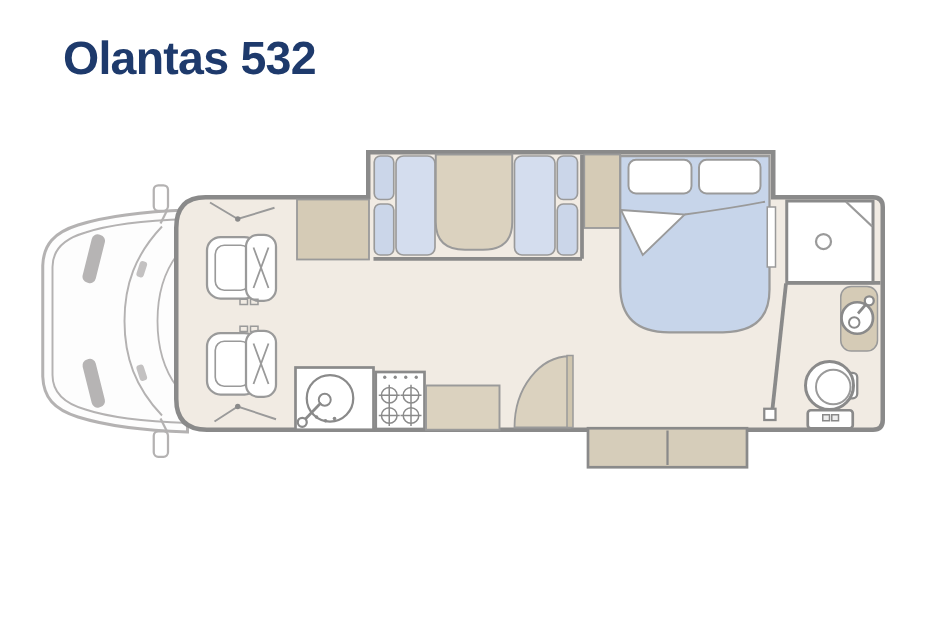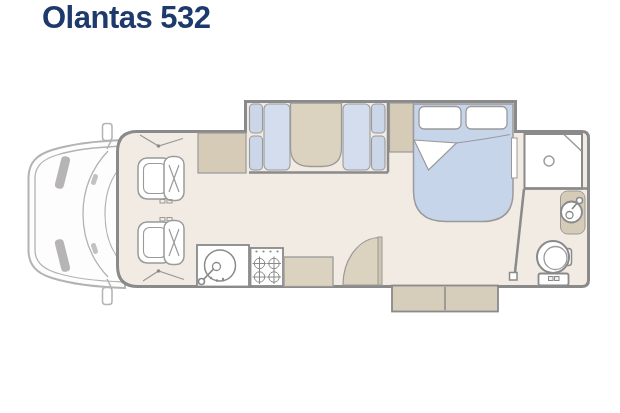--- a/index.html
+++ b/index.html
@@ -1,18 +1,18 @@
 <!DOCTYPE html>
 <html style="--title: #1e3a6c; --floor: #f1ebe3; --wall: #8a8a8a; --outline: #9a9a9a; --cushion: #cbd6e9; --seat: #d4ddee; --bed: #c7d5ea; --table: #dbd2bf; --cabinet: #d5cbb6; --step: #d6cdba; --doorleaf: #cfc5ae; --cabline: #b4b2b2; --headlight: #a9a7a7; --white: #ffffff;"><head>
 <meta charset="utf-8">
 <style>
   html,body{margin:0;padding:0;background:#ffffff;}
   .stage{position:relative;width:620px;height:413px;background:#fff;overflow:hidden;
          font-family:"Liberation Sans",sans-serif;}
-  .title{position:absolute;left:42px;top:0;font-size:31px;font-weight:700;
+  .title{position:absolute;left:42px;top:21px;font-size:31px;font-weight:700;
          letter-spacing:-0.5px;color:var(--title,#1e3a6c);}
   svg{position:absolute;left:0;top:0;}
   .wall{stroke:var(--wall);fill:none;}
 </style>
 </head>
 <body>
 
 <div class="stage">
   <div class="title">Olantas 532</div>
 

